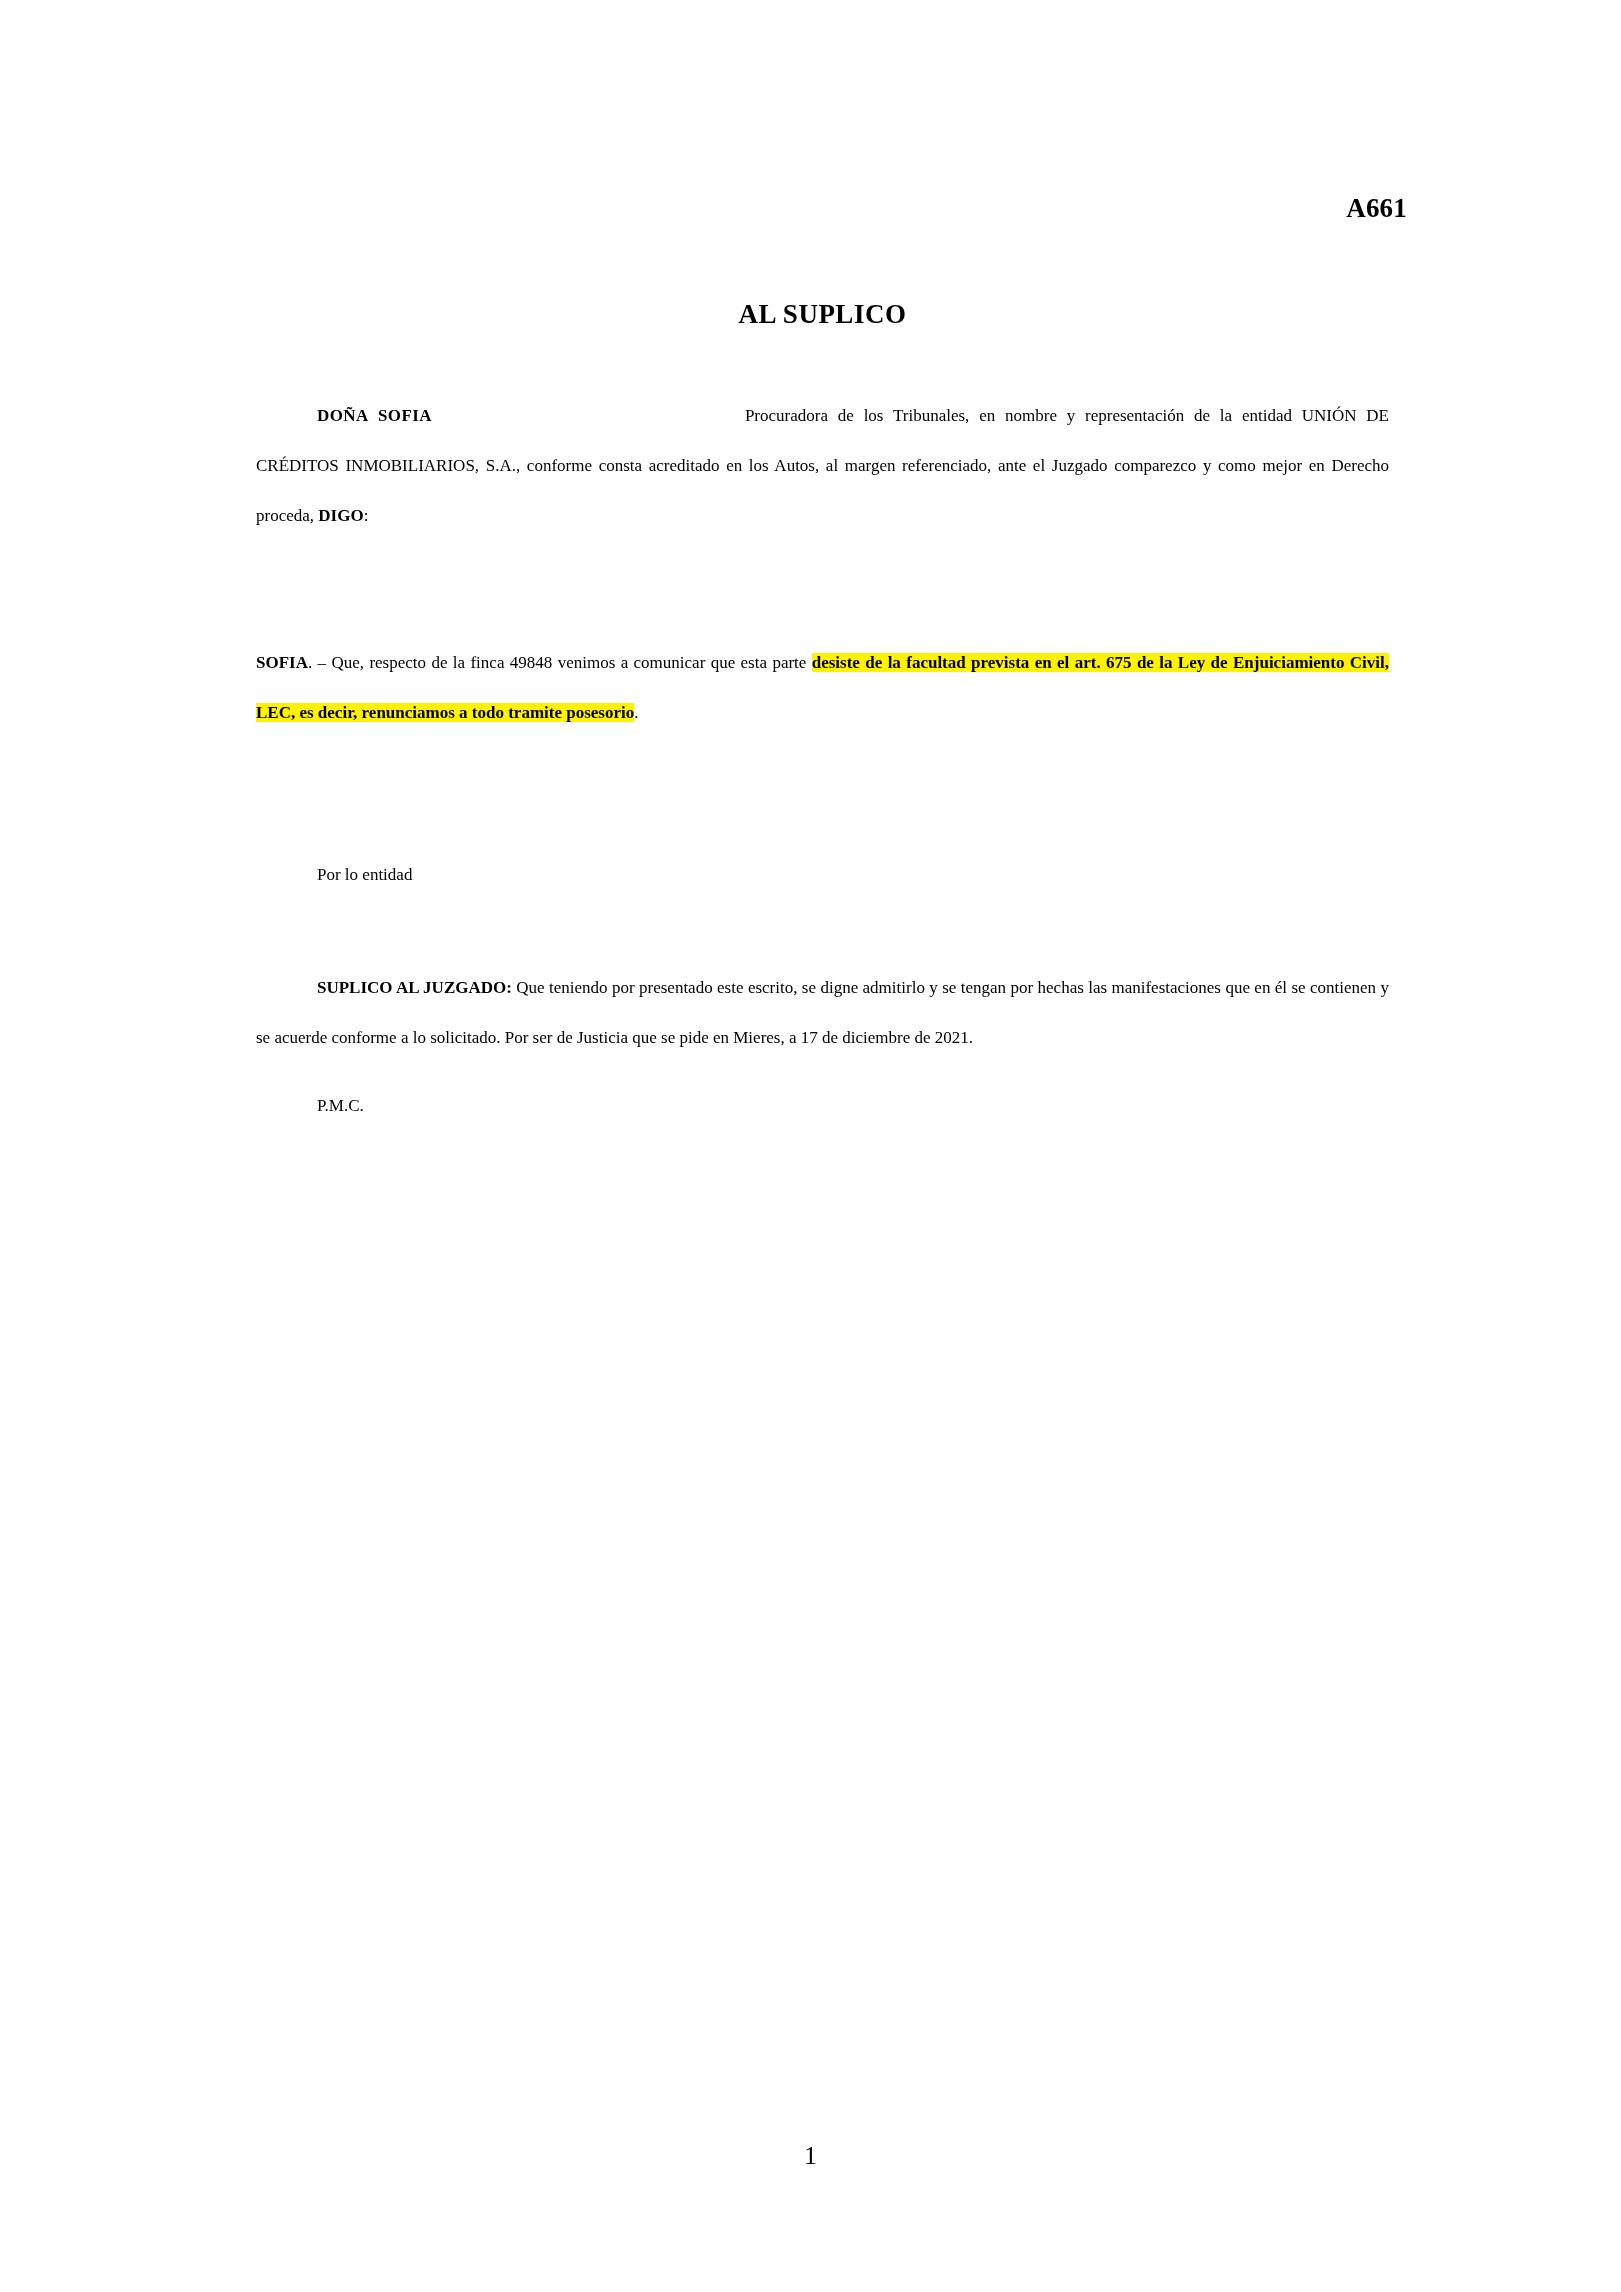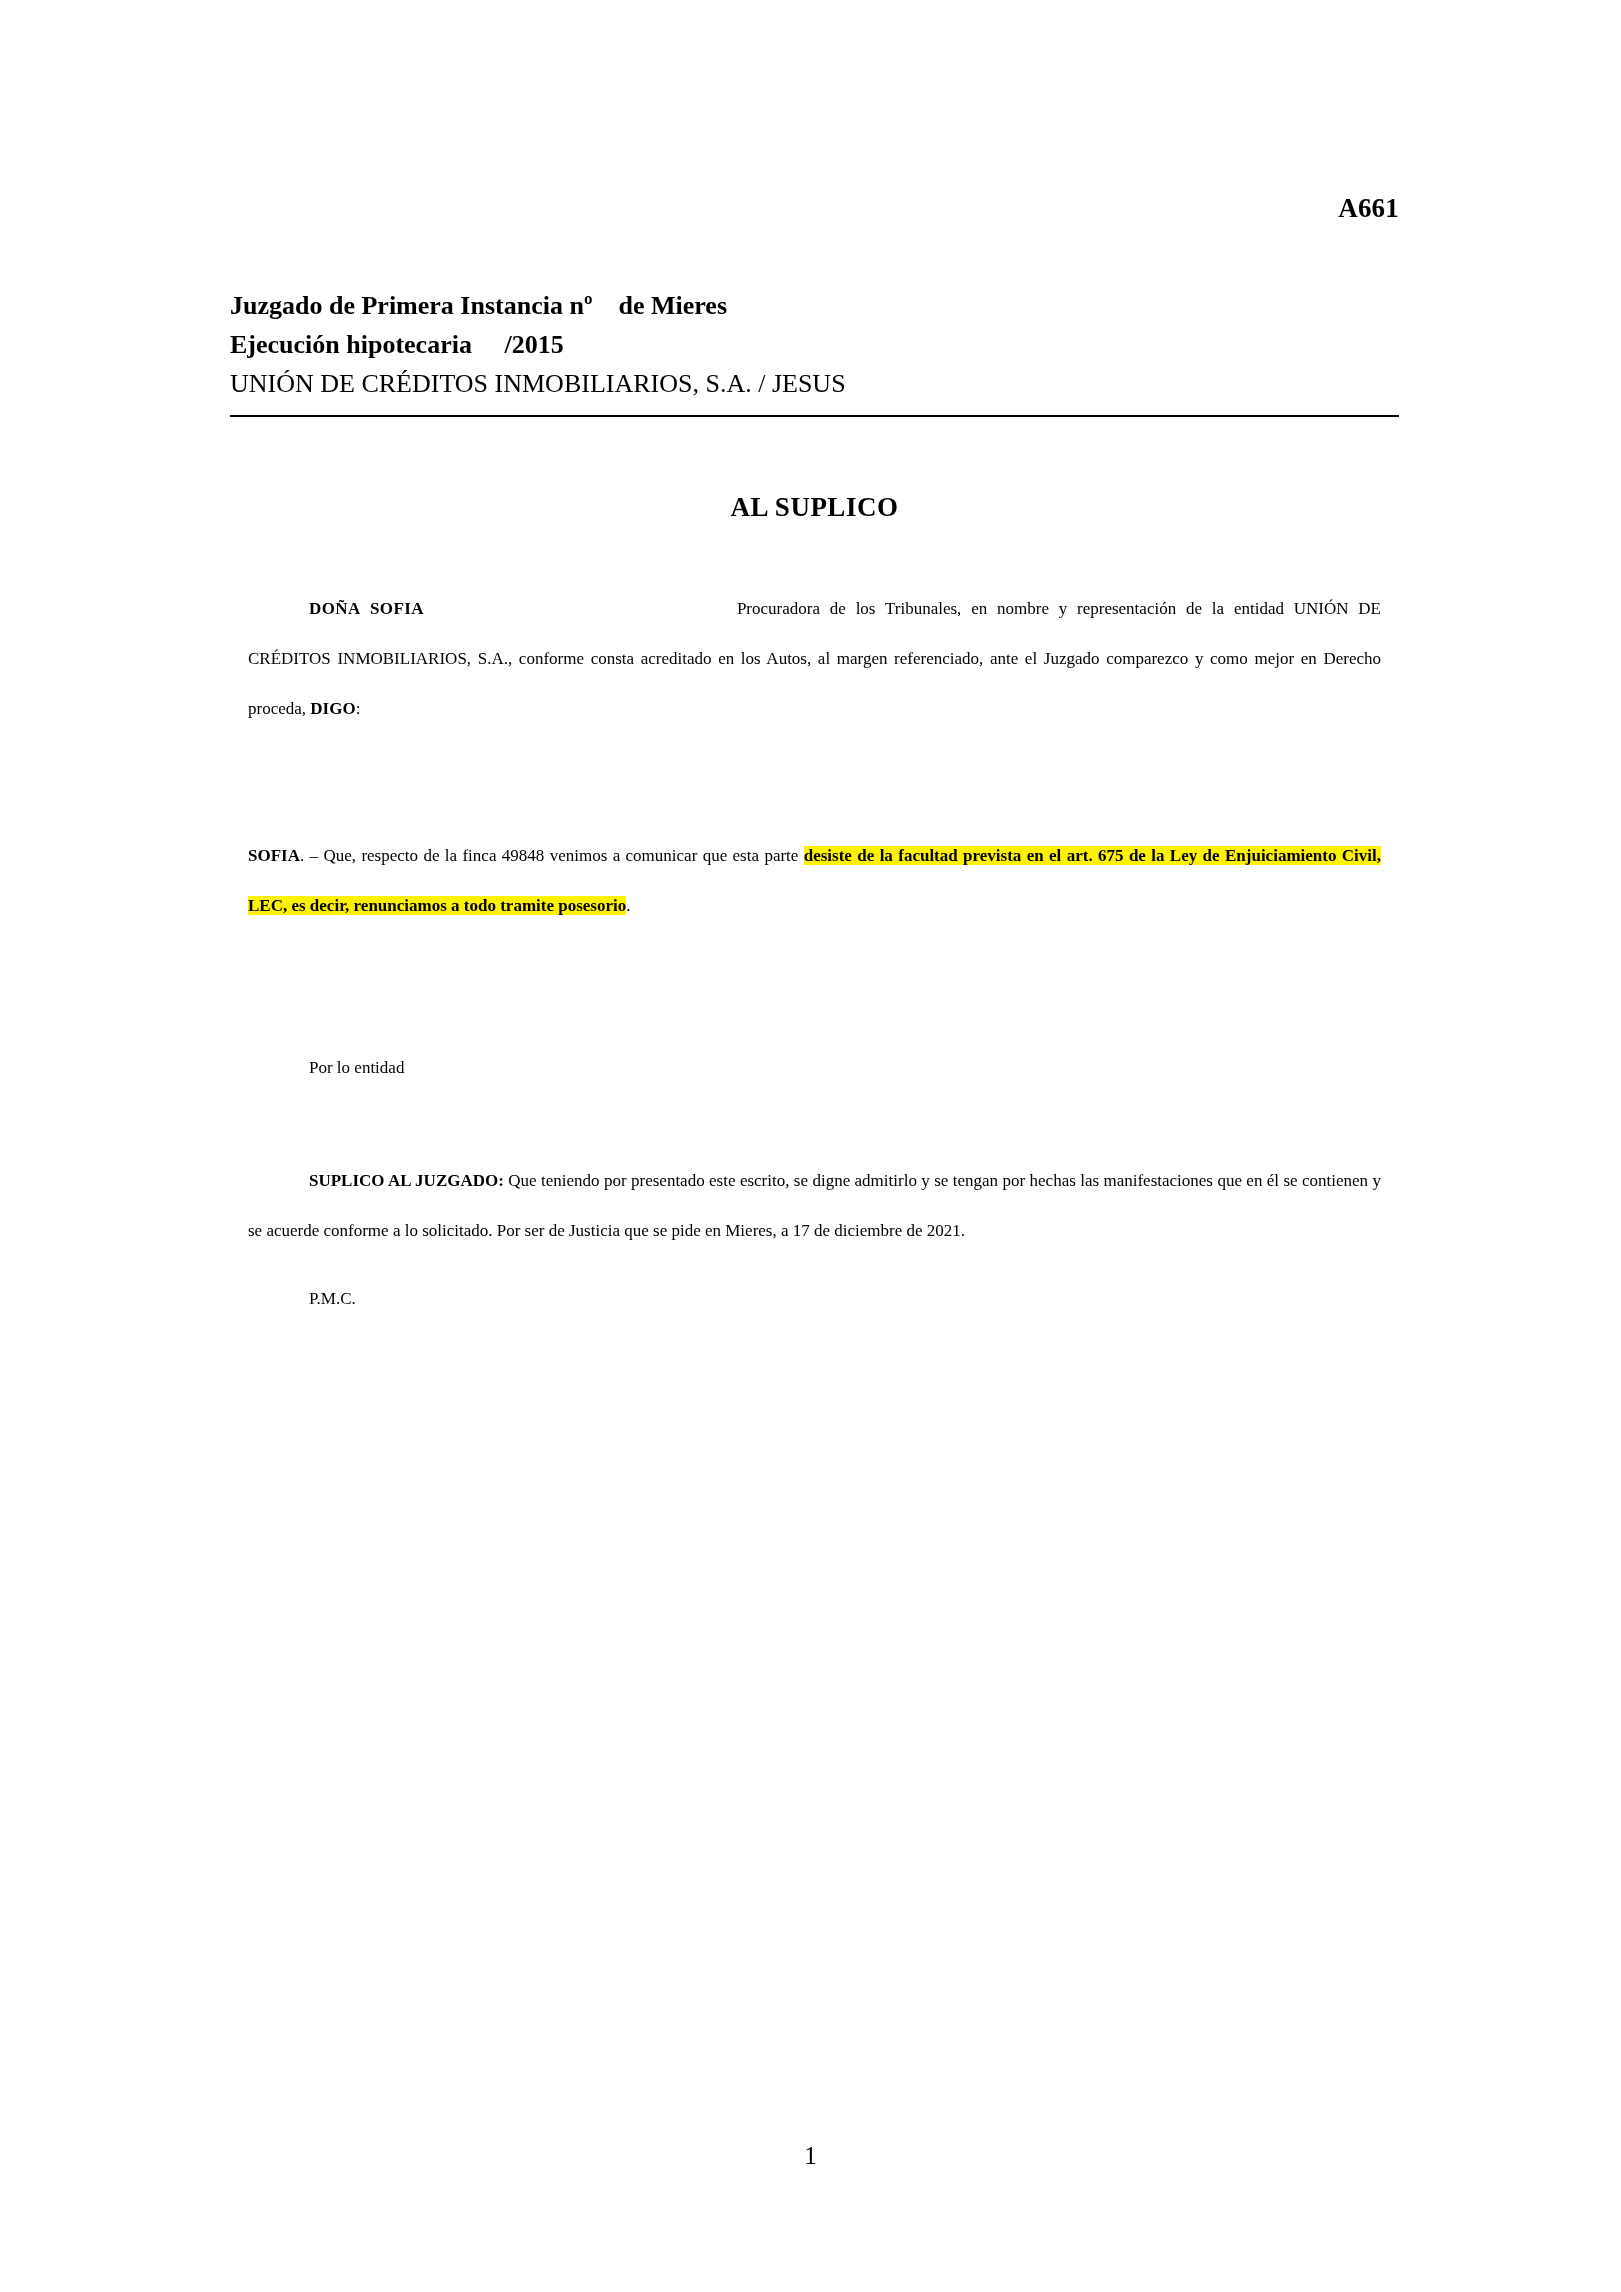--- a/index.html
+++ b/index.html
@@ -16,21 +16,21 @@
     width: 1621px;
     height: 2293px;
     margin: 0 auto;
     background: #ffffff;
     box-sizing: border-box;
     padding: 0;
     overflow: hidden;
   }
   .content {
     position: absolute;
-    left: 230px;
+    left: 238px;
     top: 0;
     width: 1169px;
   }
 
   
   .ref-code {
     text-align: right;
     font-weight: bold;
     font-size: 27px;
     letter-spacing: 0.2px;
@@ -117,25 +117,20 @@
   }
 </style>
 </head>
 <body>
 
 <div class="page">
   <div class="content">
 
     <div class="ref-code">A661</div>
 
-    <div class="header-block">
-      <div class="header-line bold">Juzgado de Primera Instancia nº    de Mieres</div>
-      <div class="header-line bold">Ejecución hipotecaria     /2015</div>
-      <div class="header-line">UNIÓN DE CRÉDITOS INMOBILIARIOS, S.A. / JESUS</div>
-    </div>
 
     <div class="doc-title">AL SUPLICO</div>
 
     <p class="body-par par-intro"><span class="indent"></span><span class="spaced-bold">DOÑA   SOFIA</span><span class="gap-wide"></span><span>Procuradora de los Tribunales, en nombre y representación de la entidad UNIÓN DE CRÉDITOS INMOBILIARIOS, S.A., conforme consta acreditado en los Autos, al margen referenciado, ante el Juzgado comparezco y como mejor en Derecho proceda, </span><span class="b">DIGO</span><span>:</span></p>
 
     <p class="body-par par-unico"><span class="b">SOFIA</span><span>. – Que, respecto de la finca 49848 venimos a comunicar que esta parte </span><span class="hl">desiste de la facultad prevista en el art. 675 de la Ley de Enjuiciamiento Civil, LEC, es decir, renunciamos a todo tramite posesorio</span><span>.</span></p>
 
     <p class="body-par par-porlo"><span class="indent"></span><span>Por lo entidad</span></p>
 
     <p class="body-par par-suplico"><span class="indent"></span><span class="b">SUPLICO AL JUZGADO:</span><span> Que teniendo por presentado este escrito, se digne admitirlo y se tengan por hechas las manifestaciones que en él se contienen y se acuerde conforme a lo solicitado. Por ser de Justicia que se pide en Mieres, a 17 de diciembre de 2021.</span></p>

